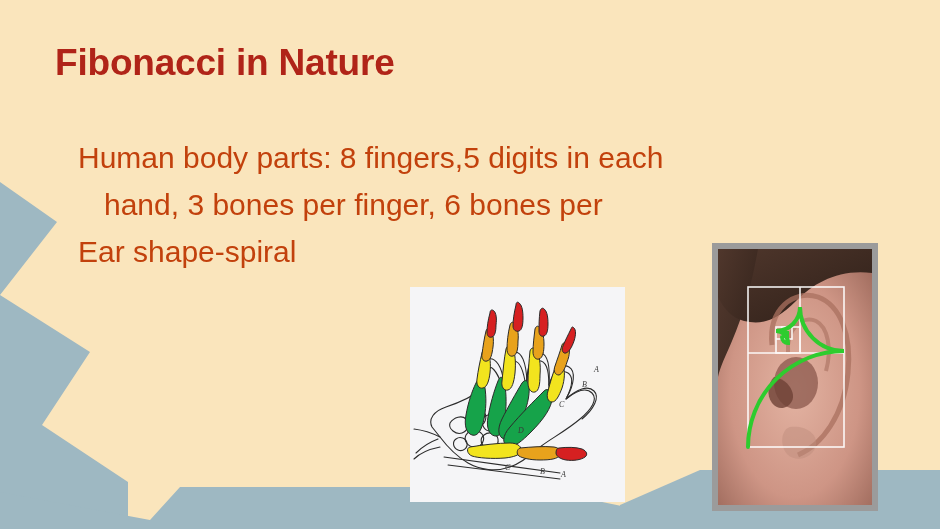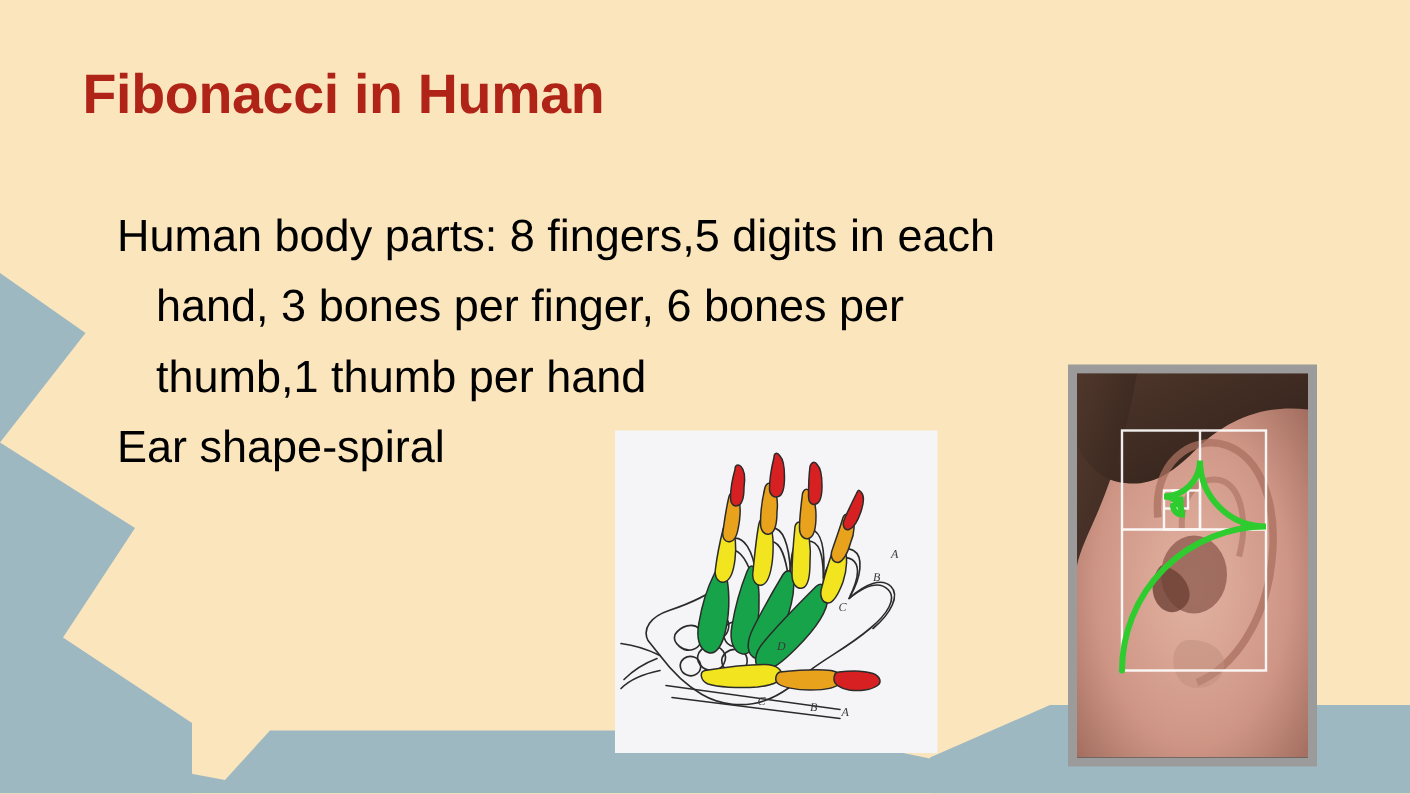--- a/index.html
+++ b/index.html
@@ -18,21 +18,21 @@
   #title{
     position:absolute;left:55px;top:42px;
     font-size:37px;font-weight:bold;
     color:#B02418;
     letter-spacing:-0.2px;
     white-space:nowrap;
   }
 
   #body-text{
     position:absolute;left:78px;top:134px;width:800px;
-    font-size:30px;color:#000000;line-height:47px;
+    font-size:30px;color:#c2410c;line-height:47px;
   }
   #body-text .ln{display:block;white-space:nowrap;}
   #body-text .ln.ind{padding-left:26px;}
 
   
   #hand-fig{
     position:absolute;left:410px;top:287px;width:215px;height:215px;
     background:#F5F5F7;
   }
   #hand-fig svg{display:block;width:215px;height:215px;}
@@ -53,26 +53,25 @@
 
   <svg class="deco-svg" viewBox="0 0 940 529">
 
     <polygon fill="#9EB8C2" points="0,182 57,222 0,295 0,295 90,352 42,425 128,482 128,529 0,529"></polygon>
 
     <polygon fill="#9EB8C2" points="0,492 0,529 940,529 940,487 835,487 805,519 700,482 660,514 530,487 180,487 150,520"></polygon>
 
     <polygon fill="#9EB8C2" points="940,470 940,529 620,529 620,505 700,470"></polygon>
   </svg>
 
-  <div id="title">Fibonacci in Human</div>
+  <div id="title">Fibonacci in Nature</div>
 
   <div id="body-text">
     <span class="ln">Human body parts: 8 fingers,5 digits in each</span>
     <span class="ln ind">hand, 3 bones per finger, 6 bones per</span>
-    <span class="ln ind">thumb,1 thumb per hand</span>
     <span class="ln">Ear shape-spiral</span>
   </div>
 
   <div id="hand-fig">
     <svg viewBox="0 0 215 215">
       <g stroke="#2B2B2B" stroke-width="1.1" fill="none" stroke-linecap="round" stroke-linejoin="round">
 
         <path d="M22 140 C18 132 24 124 36 120 C48 116 62 110 72 102
                  C64 86 72 78 80 80 C86 82 90 92 94 104
                  C92 86 96 74 104 74 C111 74 114 86 116 100

